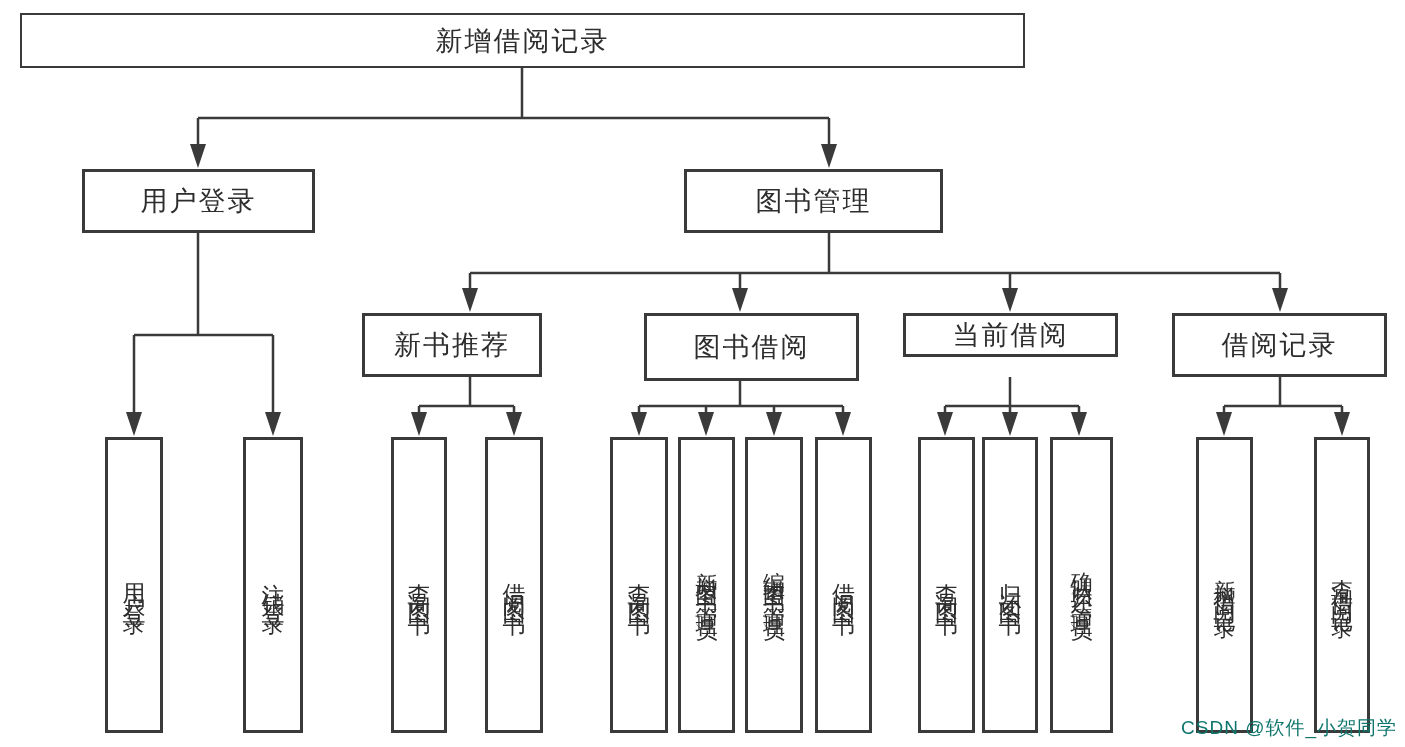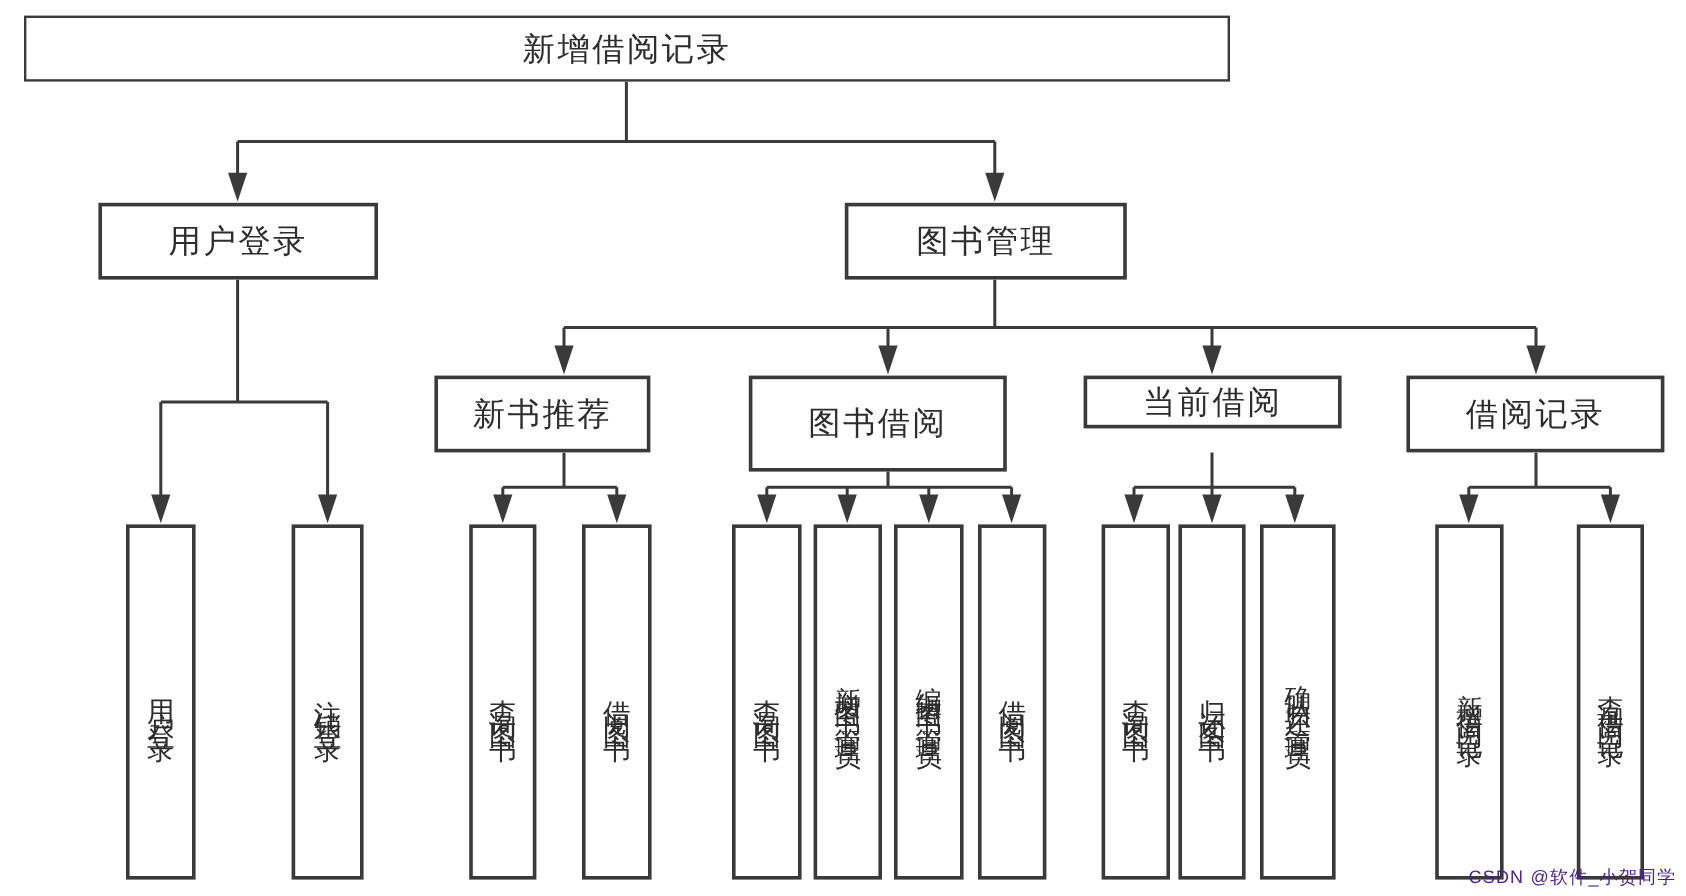--- a/index.html
+++ b/index.html
@@ -34,22 +34,22 @@
     font-size:23px;
     letter-spacing:10px;
     line-height:1;
     color:#2d2d2d;
   }
   .box.v.med span{letter-spacing:8px;font-size:22px;}
   .box.v.long span{letter-spacing:7px;font-size:22px;}
   #watermark{
     position:absolute;
     right:8px;bottom:6px;
-    font-size:15px;
-    color:#4c1d95;
+    font-size:19px;
+    color:#0f766e;
     letter-spacing:1px;
     z-index:2;
     white-space:nowrap;
   }
 </style>
 </head>
 <body>
 
 <div id="canvas">
 
@@ -85,28 +85,28 @@
     </g>
   </svg>
 
   <div class="box h root" style="left:20px;top:13px;width:1005px;height:55px">
     <span>新增借阅记录</span>
   </div>
 
   <div class="box h" style="left:82px;top:169px;width:233px;height:64px">
     <span>用户登录</span>
   </div>
-  <div class="box h" style="left:704px;top:169px;width:235px;height:64px">
+  <div class="box h" style="left:684px;top:169px;width:259px;height:64px">
     <span>图书管理</span>
   </div>
 
   <div class="box h" style="left:362px;top:313px;width:180px;height:64px">
     <span>新书推荐</span>
   </div>
-  <div class="box h" style="left:624px;top:313px;width:215px;height:80px">
+  <div class="box h" style="left:644px;top:313px;width:215px;height:68px">
     <span>图书借阅</span>
   </div>
   <div class="box h" style="left:903px;top:313px;width:215px;height:44px">
     <span>当前借阅</span>
   </div>
   <div class="box h" style="left:1172px;top:313px;width:215px;height:64px">
     <span>借阅记录</span>
   </div>
 
   <div class="box v" style="left:105px;top:437px;width:58px;height:296px">

